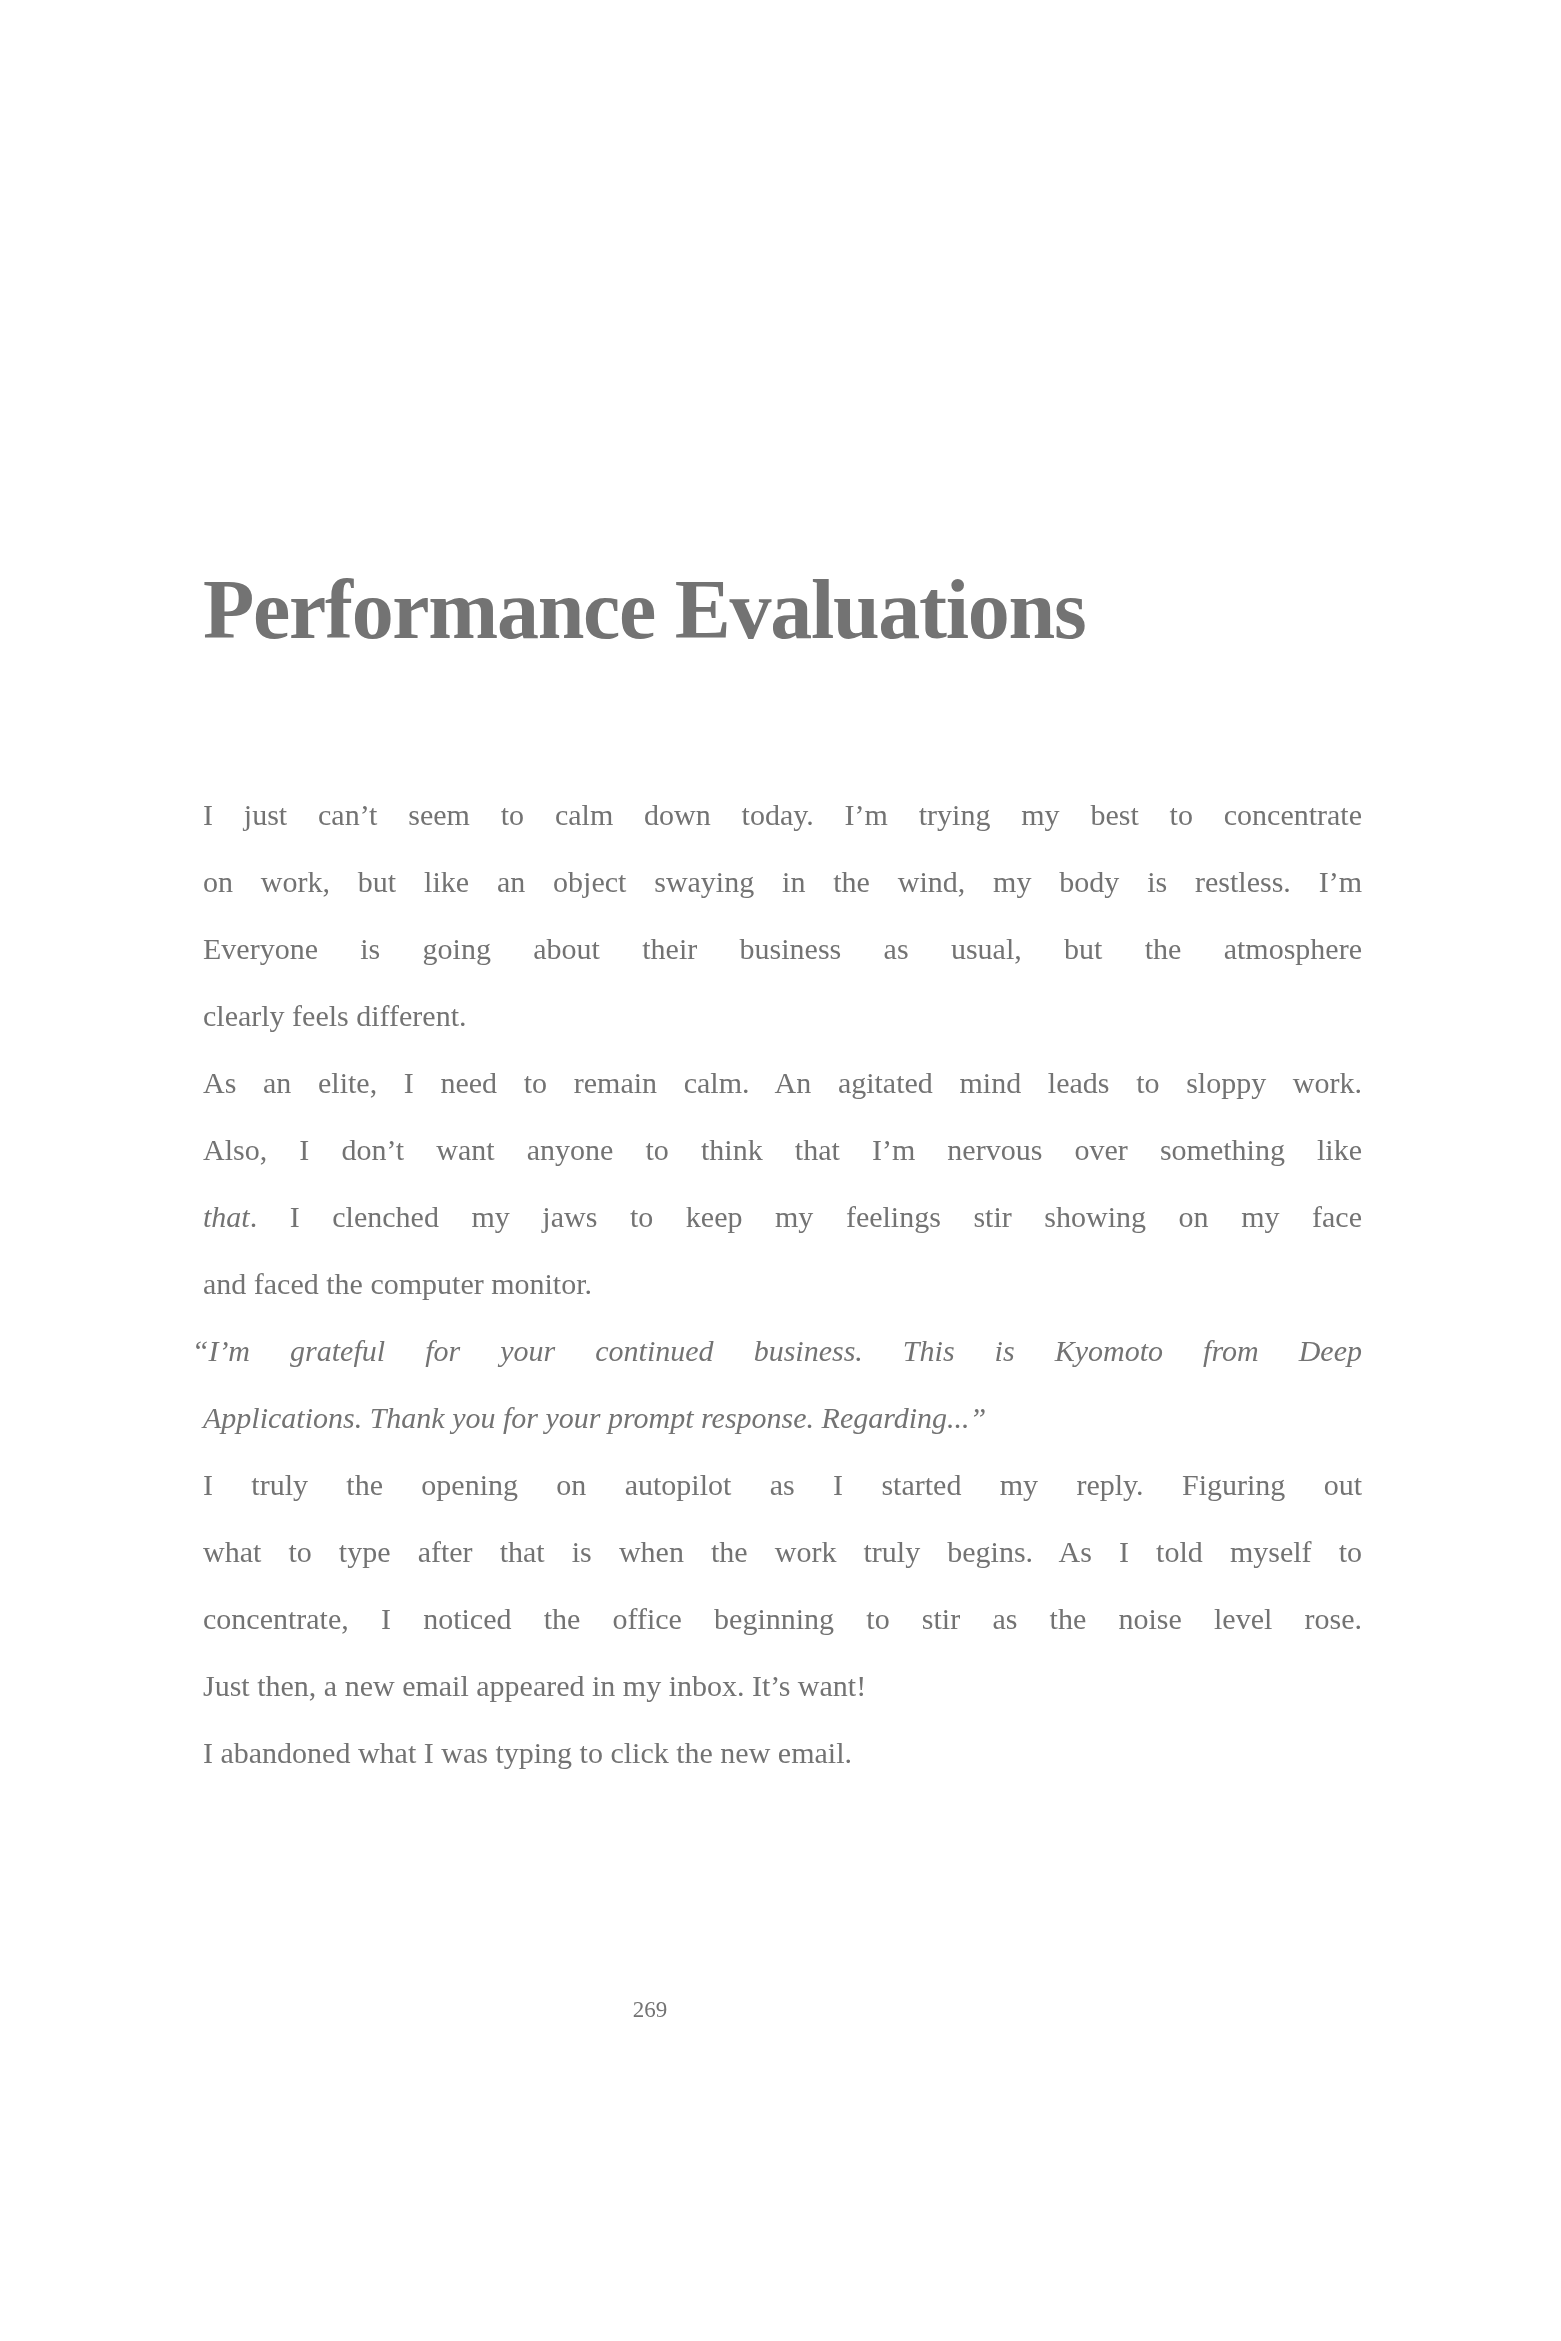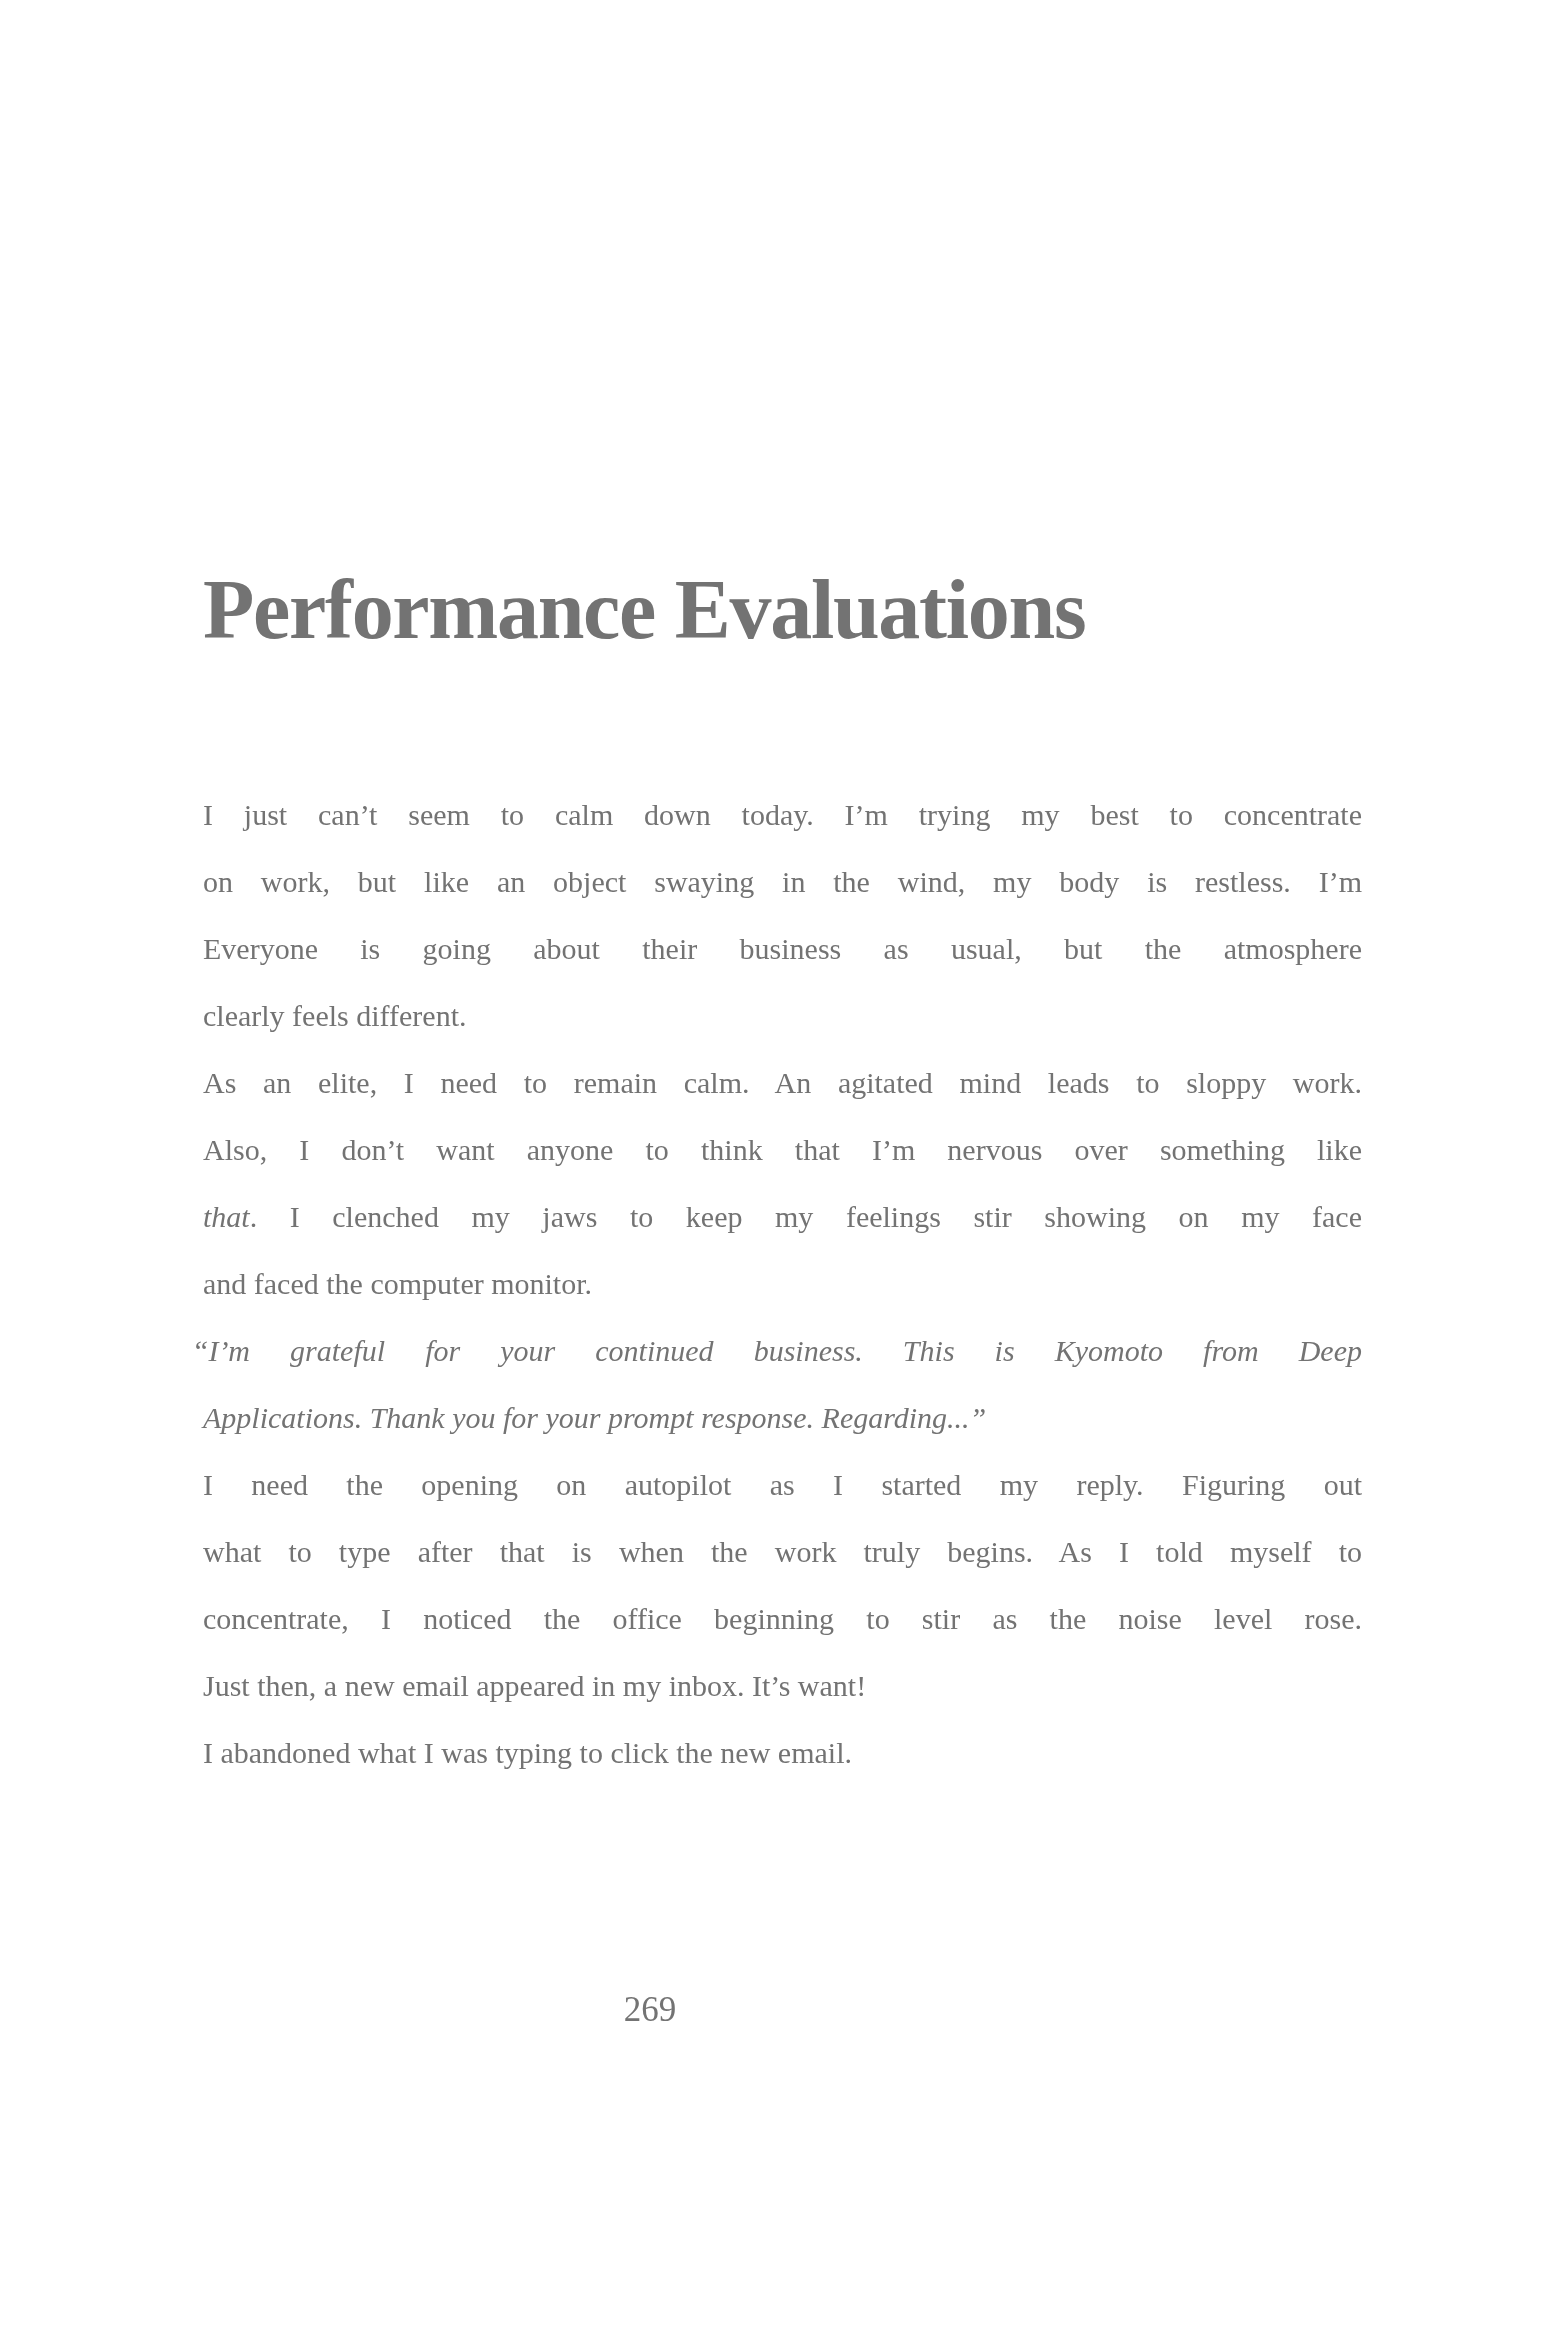--- a/index.html
+++ b/index.html
@@ -53,21 +53,21 @@
   
   .hang {
     text-indent: -11.3px;
   }
   .pagenum {
     position: absolute;
     left: 0;
     top: 1988px;
     width: 1300px;
     text-align: center;
-    font-size: 35px;
+    font-size: 23px;
     line-height: 43px;
   }
 </style>
 </head>
 <body>
 
 <div class="page">
 
   <h1 class="title">Performance Evaluations</h1>
 
@@ -77,21 +77,21 @@
     <div class="line j">Everyone is going about their business as usual, but the atmosphere</div>
     <div class="line l">clearly feels different.</div>
     <div class="line j">As an elite, I need to remain calm. An agitated mind leads to sloppy work.</div>
     <div class="line j">Also, I don’t want anyone to think that I’m nervous over something like</div>
     <div class="line j">
       <span class="it">that</span><span>. I clenched my jaws to keep my feelings stir showing on my face</span>
     </div>
     <div class="line l">and faced the computer monitor.</div>
     <div class="line j it hang">“I’m grateful for your continued business. This is Kyomoto from Deep</div>
     <div class="line l it">Applications. Thank you for your prompt response. Regarding...”</div>
-    <div class="line j">I need the opening on autopilot as I started my reply. Figuring out</div>
+    <div class="line j">I truly the opening on autopilot as I started my reply. Figuring out</div>
     <div class="line j">what to type after that is when the work truly begins. As I told myself to</div>
     <div class="line j">concentrate, I noticed the office beginning to stir as the noise level rose.</div>
     <div class="line l">Just then, a new email appeared in my inbox. It’s want!</div>
     <div class="line l">I abandoned what I was typing to click the new email.</div>
   </div>
 
   <div class="pagenum">269</div>
 
 </div>
 

